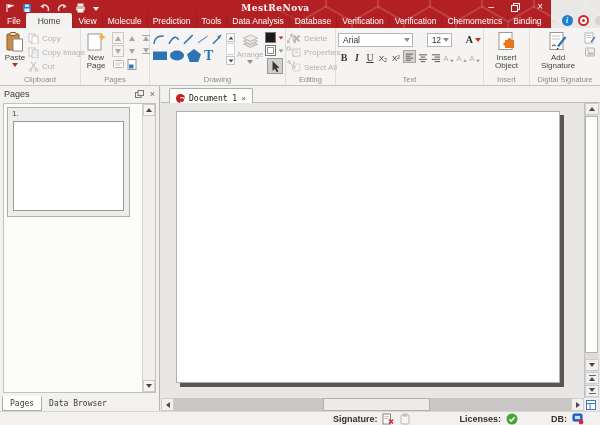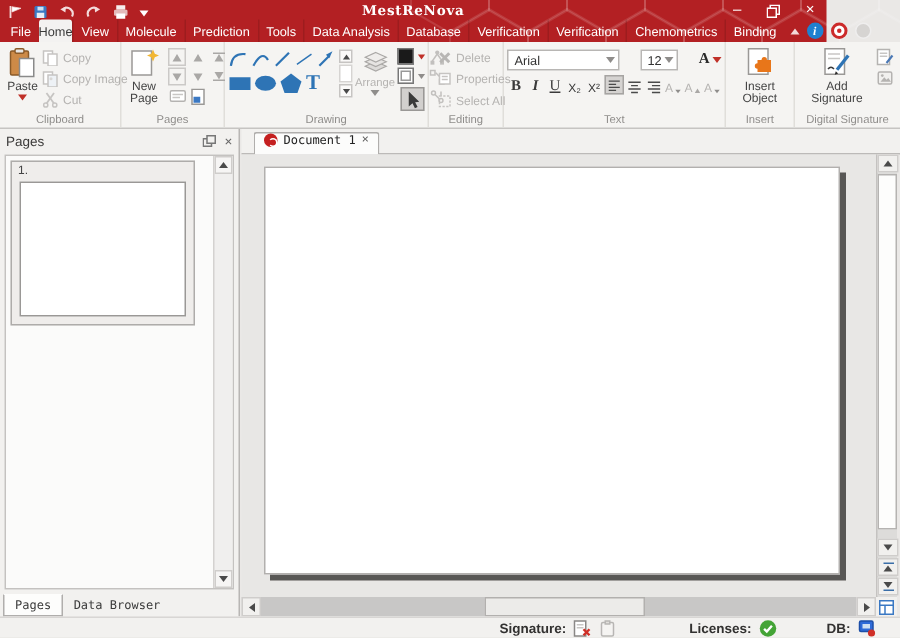--- a/index.html
+++ b/index.html
@@ -13,21 +13,21 @@
   .qat{position:absolute;top:2px;left:5px;height:11px;display:flex;gap:7px;align-items:center;}
   .qat svg{display:block;}
   .win-title{position:absolute;top:3px;left:0;right:0;text-align:center;
     font:bold 9px "DejaVu Serif",serif;color:#ffffff;letter-spacing:.5px;}
   .win-controls{position:absolute;top:2px;right:8px;display:flex;gap:17px;align-items:center;}
   .wc{color:#fff;font-size:10px;line-height:10px;cursor:default;}
   .menu-tabs{position:absolute;bottom:0;left:2px;right:0;height:15px;display:flex;align-items:stretch;}
   .mtab{display:flex;align-items:center;padding:0 5px;color:#fff;font-size:8.5px;
     border-left:1px solid rgba(0,0,0,0.12);white-space:nowrap;}
   .mtab:first-child{border-left:none;}
-  .mtab.active{background:#f3f2f1;color:#3a3a3a;border-radius:2px 2px 0 0;padding:0 0;border-left:none;}
+  .mtab.active{background:#f3f2f1;color:#3a3a3a;border-radius:2px 2px 0 0;padding:0 12px;border-left:none;}
   .tb-icons{margin-left:auto;display:flex;align-items:center;gap:5px;padding:0 4px;}
   .circ{width:11px;height:11px;border-radius:50%;display:flex;align-items:center;justify-content:center;}
   .circ.info{background:#1f80d0;color:#fff;font:italic bold 8px "Liberation Serif",serif;}
   .circ.upd{background:#fff;border:2px solid #cc2a2a;width:11px;height:11px;}
   .circ.upd::after{content:"";width:3px;height:3px;background:#cc2a2a;border-radius:50%;}
   .circ.hlp{background:#d6d4d2;border:1px solid #efeeee;}
   .tri-dn-w{width:0;height:0;border-left:3px solid transparent;border-right:3px solid transparent;border-top:4px solid #fff;}
   .tri-up-w{width:0;height:0;border-left:3px solid transparent;border-right:3px solid transparent;border-bottom:4px solid #f3d9d9;}
 
   
@@ -94,21 +94,21 @@
   .tri-l{width:0;height:0;border-top:3px solid transparent;border-bottom:3px solid transparent;border-right:4px solid #4a4a4a;}
   .tri-r{width:0;height:0;border-top:3px solid transparent;border-bottom:3px solid transparent;border-left:4px solid #4a4a4a;}
   .panel-tabs{position:absolute;top:396px;left:0;width:160px;height:15px;background:#f2f1ef;
     border-right:1px solid #b8b6b4;display:flex;align-items:stretch;padding-left:2px;}
   .ptab{display:flex;align-items:center;padding:0 7px;font:8px "DejaVu Sans Mono",monospace;color:#3a3a3a;}
   .ptab.active{background:#fdfdfc;border:1px solid #b0aeac;border-top:1px solid #fdfdfc;}
 
   
   .docbar{position:absolute;top:86px;left:161px;right:0;height:17px;background:#f2f1ef;border-bottom:1px solid #bcbab8;}
   .dtab{position:absolute;left:8px;top:2px;height:15px;background:#fcfcfb;border:1px solid #b0aeac;
-    border-bottom:none;border-radius:2px 2px 0 0;display:flex;align-items:flex-start;gap:4px;padding:0 6px;}
+    border-bottom:none;border-radius:2px 2px 0 0;display:flex;align-items:flex-end;gap:4px;padding:0 6px;}
   .dtab-logo{width:9px;height:9px;border-radius:50%;background:#c41f1f;position:relative;}
   .dtab-logo::after{content:"";position:absolute;left:2.5px;top:2.5px;width:4px;height:4px;border-radius:50%;
     border:1px solid #fff;border-left-color:transparent;}
   .dtab-text{font:8px "DejaVu Sans Mono",monospace;color:#222;}
   .dtab-close{font-size:8px;color:#555;line-height:8px;}
   .viewport{position:absolute;top:103px;left:161px;width:423px;height:295px;background:#e8e7e5;}
   .page{position:absolute;left:15px;top:8px;width:384px;height:272px;background:#fff;
     border:1px solid #b2b0ae;box-shadow:4px 4px 0 #585755;}
   .vscroll{position:absolute;top:103px;left:584px;width:14px;height:295px;background:#dddcda;border-left:1px solid #c4c2c0;}
   .vthumb{position:absolute;top:13px;left:0;width:100%;height:237px;background:#fdfdfc;border:1px solid #b5b3b1;}

